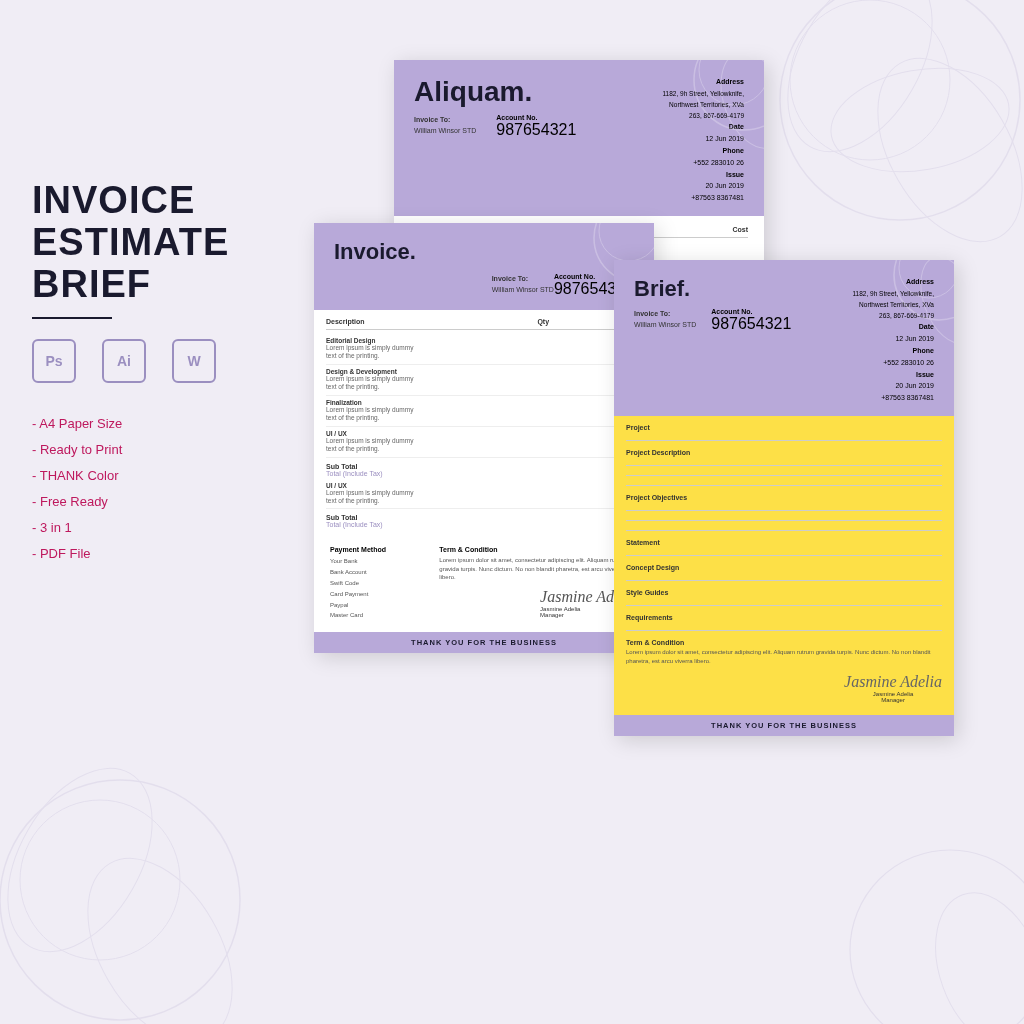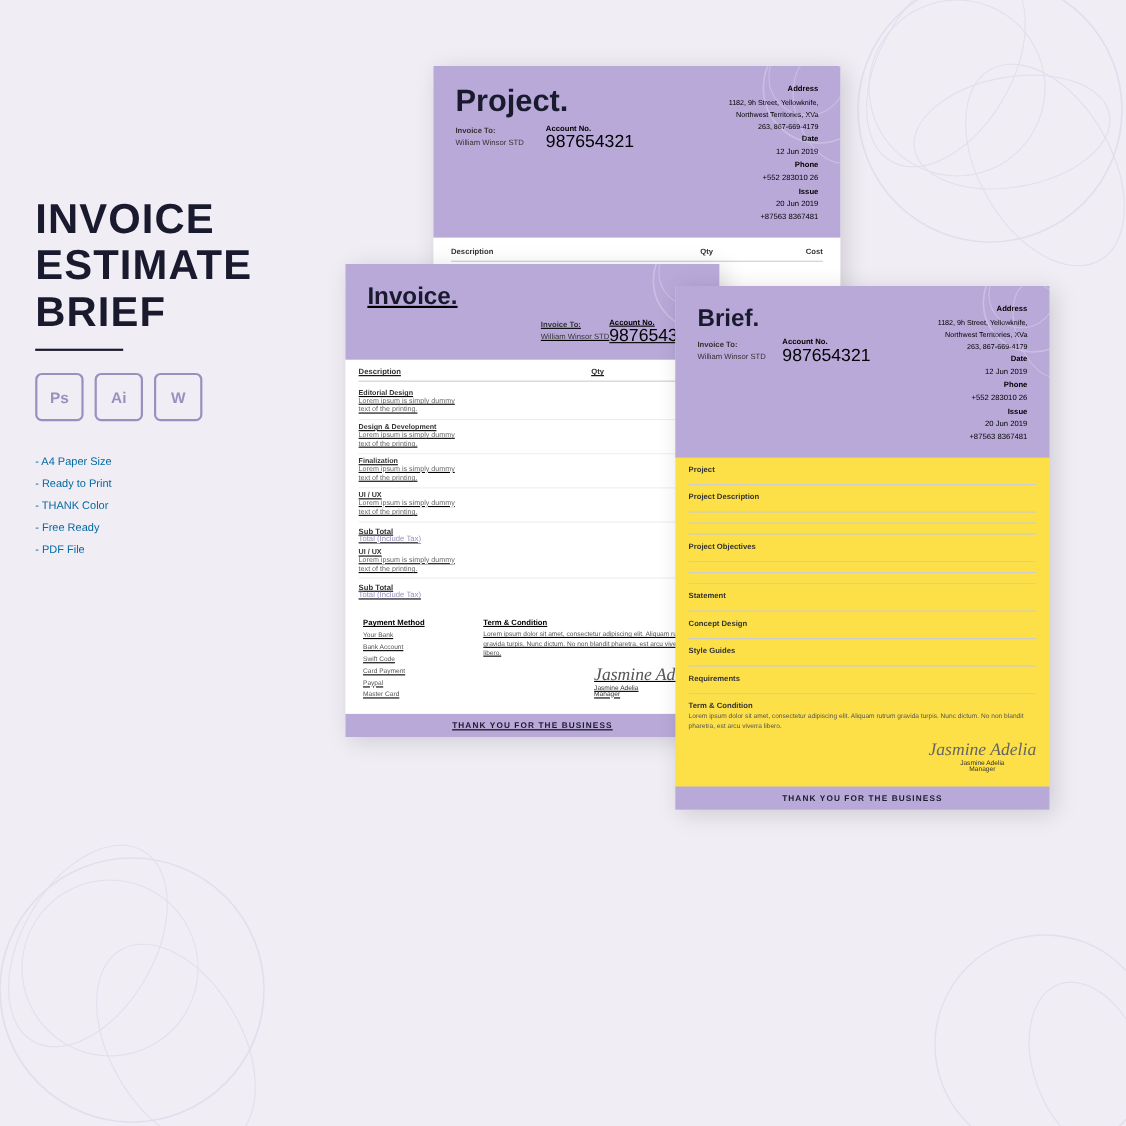--- a/index.html
+++ b/index.html
@@ -39,41 +39,41 @@
 
     .title-divider {
       width: 80px;
       height: 2px;
       background: #1a1a2e;
       margin: 12px 0 20px 0;
     }
 
     .software-icons {
       display: flex;
-      gap: 10px;
+      gap: 26px;
       margin: 20px 0 28px 0;
     }
 
     .sw-icon {
       width: 44px;
       height: 44px;
       border: 2px solid #9b8fc0;
       border-radius: 6px;
       display: flex;
       align-items: center;
       justify-content: center;
       font-weight: 900;
       font-size: 14px;
       color: #9b8fc0;
     }
 
     .features-list {
       list-style: none;
-      font-size: 10px;
-      color: #0369a1;
+      font-size: 13px;
+      color: #be185d;
       line-height: 2;
     }
 
     .features-list li::before {
       content: '- ';
     }
 
     
     .docs-area {
       position: absolute;
@@ -90,27 +90,26 @@
       left: 80px;
       width: 370px;
       background: white;
       box-shadow: 4px 4px 20px rgba(0,0,0,0.15);
       z-index: 1;
     }
 
     
     .invoice-card {
       position: absolute;
-      top: 180px;
+      top: 163px;
       left: 0;
       width: 340px;
       background: white;
       box-shadow: 4px 4px 20px rgba(0,0,0,0.15);
       z-index: 2;
-      text-decoration: underline;
     }
 
     
     .brief-card {
       position: absolute;
       top: 200px;
       left: 300px;
       width: 340px;
       background: #fde047;
       box-shadow: 4px 4px 20px rgba(0,0,0,0.15);
@@ -324,37 +323,38 @@
     <div class="sw-icon">Ps</div>
     <div class="sw-icon">Ai</div>
     <div class="sw-icon">W</div>
   </div>
 
   <ul class="features-list">
     <li>A4 Paper Size</li>
     <li>Ready to Print</li>
     <li>THANK Color</li>
     <li>Free Ready</li>
+    <li>3 in 1</li>
     <li>PDF File</li>
   </ul>
 </div>
 
 <div class="docs-area">
 
   <div class="estimate-card">
     <div class="card-header">
 
       <svg style="position:absolute;right:0;top:0;opacity:0.25;width:120px;height:100px;" viewBox="0 0 120 100">
         <circle cx="100" cy="20" r="50" fill="none" stroke="white" stroke-width="1.5"></circle>
         <circle cx="90" cy="10" r="35" fill="none" stroke="white" stroke-width="1"></circle>
         <ellipse cx="110" cy="40" rx="30" ry="50" fill="none" stroke="white" stroke-width="1" transform="rotate(-20 110 40)"></ellipse>
       </svg>
       <div class="estimate-header-grid">
         <div class="estimate-header-left">
-          <div class="card-title">Project.</div>
+          <div class="card-title">Aliquam.</div>
           <div class="card-meta-row" style="margin-top:6px;">
             <div class="card-meta-left">
               <span class="card-meta-label">Invoice To:</span><br>
               <span>William Winsor STD</span>
             </div>
             <div style="margin-left:20px;">
               <div class="card-meta-label">Account No.</div>
               <div>987654321</div>
             </div>
           </div>

